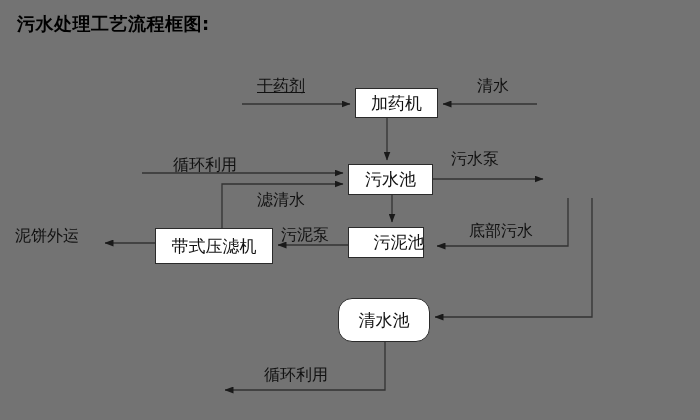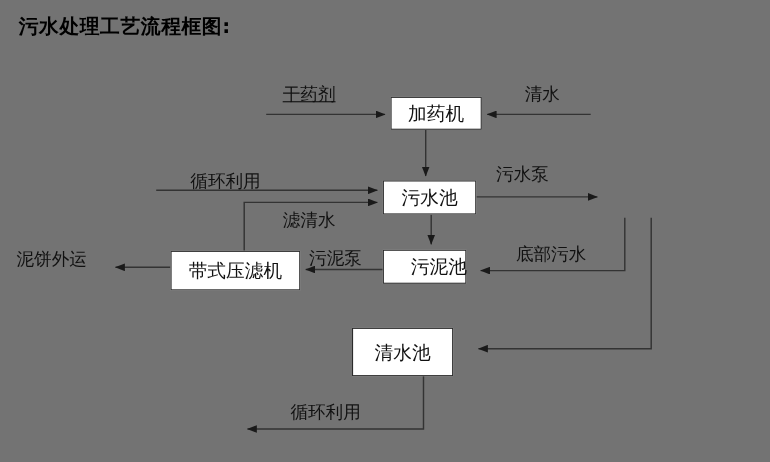--- a/index.html
+++ b/index.html
@@ -53,21 +53,21 @@
     white-space: nowrap;
     z-index: 2;
     background: transparent;
   }
   
   .n-dosing   { left: 355px; top:  88px; width:  83px; height: 30px; }
   .n-sewage   { left: 348px; top: 164px; width:  85px; height: 31px; }
   .n-tower    { left: 548px; top: 167px; width: 132px; height: 31px; }
   .n-sludge   { left: 348px; top: 227px; width:  76px; height: 31px; padding-left: 26px; }
   .n-press    { left: 155px; top: 228px; width: 118px; height: 36px; }
-  .n-clean    { left: 320px; top: 298px; width:  92px; height: 44px; }
+  .n-clean    { left: 338px; top: 298px; width:  92px; height: 44px; border-radius: 14px; }
   
   .l-dry      { left: 257px; top:  76px; text-decoration: underline; }
   .l-water    { left: 477px; top:  76px; }
   .l-sand     { left: 173px; top: 155px; }
   .l-spump    { left: 451px; top: 149px; }
   .l-filtered { left: 257px; top: 190px; }
   .l-mpump    { left: 281px; top: 225px; }
   .l-bottom   { left: 469px; top: 221px; }
   .l-mudcake  { left:  15px; top: 226px; }
   .l-recycle  { left: 264px; top: 365px; }

